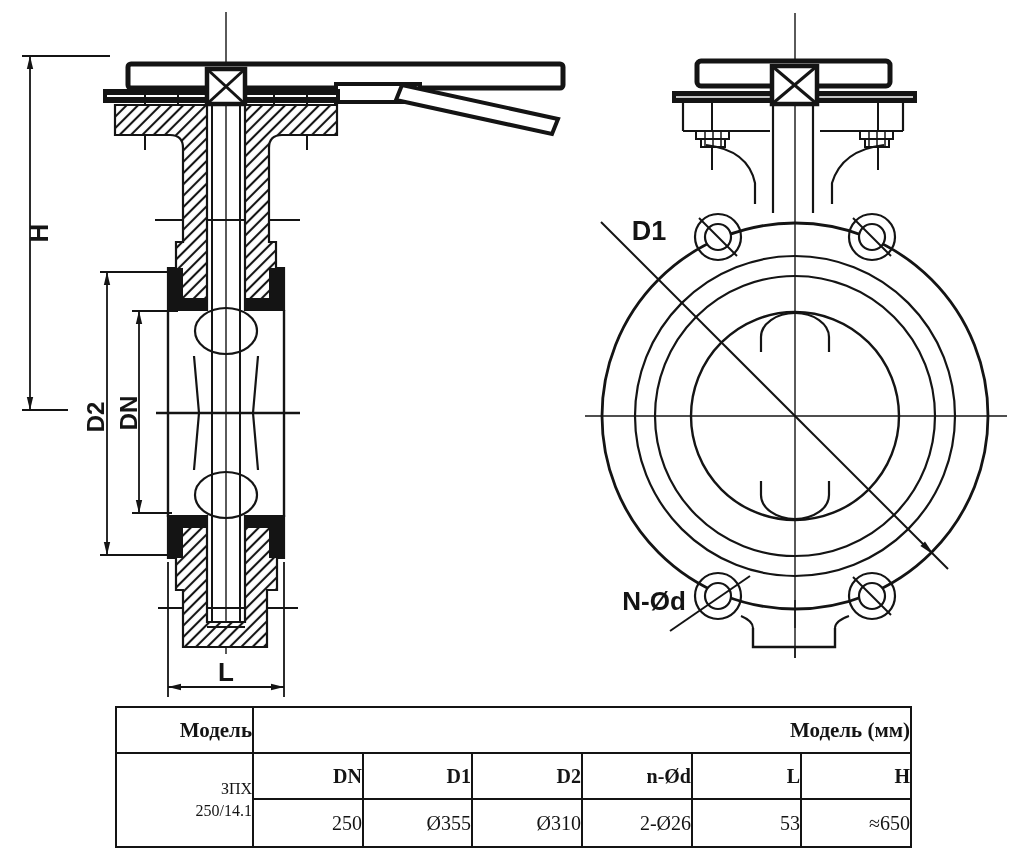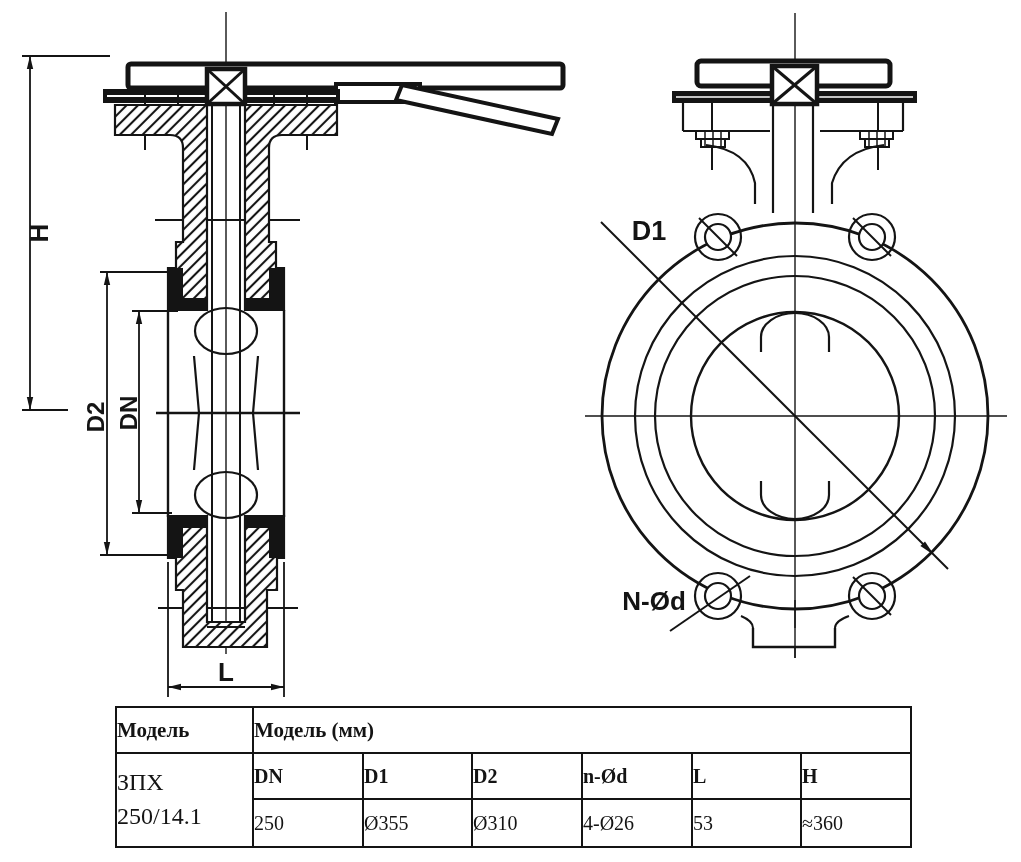--- a/index.html
+++ b/index.html
@@ -2,26 +2,26 @@
 <html><head>
 <meta charset="utf-8">
 <style>
   html,body{margin:0;padding:0;background:#fff;}
   #page{position:relative;width:1021px;height:862px;background:#fff;overflow:hidden;
         font-family:"Liberation Serif", serif;}
   svg{position:absolute;left:0;top:0;}
   .dimlabel{font-family:"Liberation Sans", sans-serif;font-weight:bold;fill:#141414;}
   #spec-table{position:absolute;left:115px;top:706px;border-collapse:collapse;
               table-layout:fixed;width:795px;color:#141414;}
-  #spec-table td{border:2px solid #141414;text-align:left;vertical-align:middle;
+  #spec-table td{border:2px solid #141414;text-align:right;vertical-align:middle;
                  padding:0;font-size:20px;background:#fff;}
   #spec-table .hdr{font-weight:bold;font-size:21px;}
   #spec-table .sub{font-weight:bold;height:44px;}
   #spec-table .val{height:46px;}
-  #spec-table .modelcell{font-size:24px;line-height:1.4;}
+  #spec-table .modelcell{font-size:16px;line-height:1.4;}
   .r1{height:46px;}
 </style>
 </head>
 <body>
 
 <div id="page">
 
 <svg width="1021" height="862" viewBox="0 0 1021 862">
   <defs>
     <pattern id="hatch" width="8" height="8" patternUnits="userSpaceOnUse" patternTransform="rotate(45)">
@@ -207,20 +207,20 @@
       <td class="sub">D1</td>
       <td class="sub">D2</td>
       <td class="sub">n-Ød</td>
       <td class="sub">L</td>
       <td class="sub">H</td>
     </tr>
     <tr>
       <td class="val">250</td>
       <td class="val">Ø355</td>
       <td class="val">Ø310</td>
-      <td class="val">4-Ø26</td>
+      <td class="val">2-Ø26</td>
       <td class="val">53</td>
-      <td class="val">≈360</td>
+      <td class="val">≈650</td>
     </tr>
   </tbody>
 </table>
 
 </div>
 
 </body></html>

